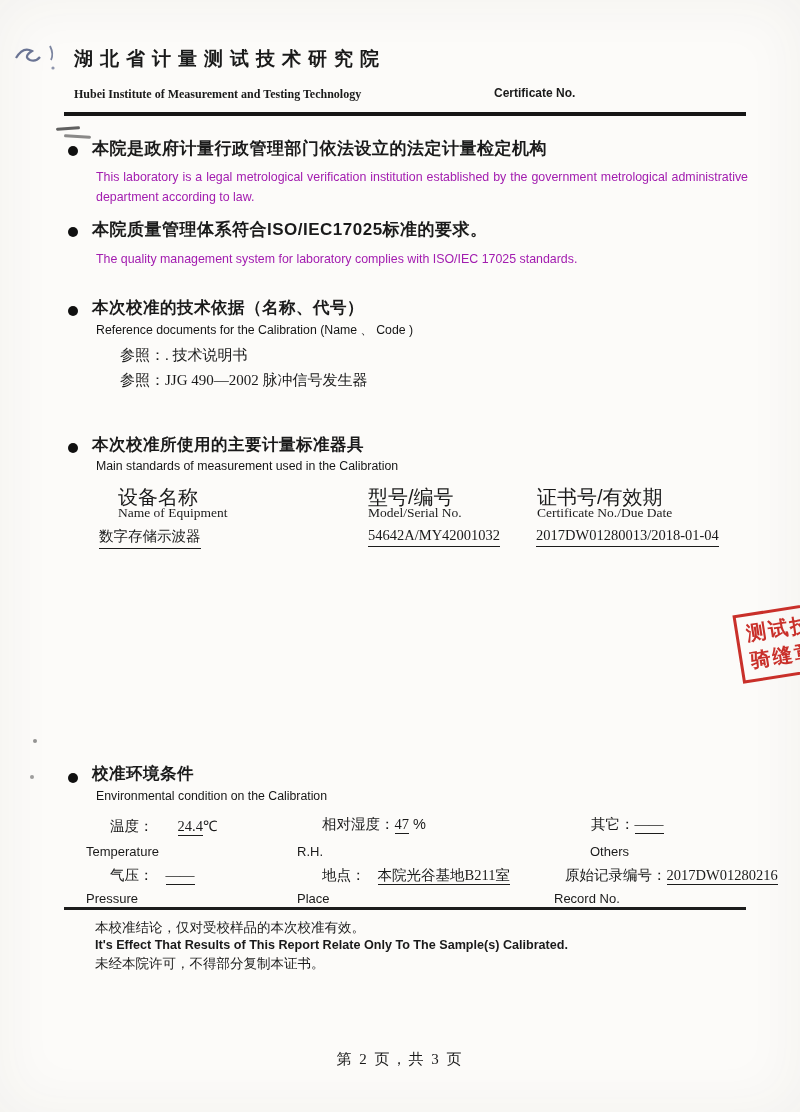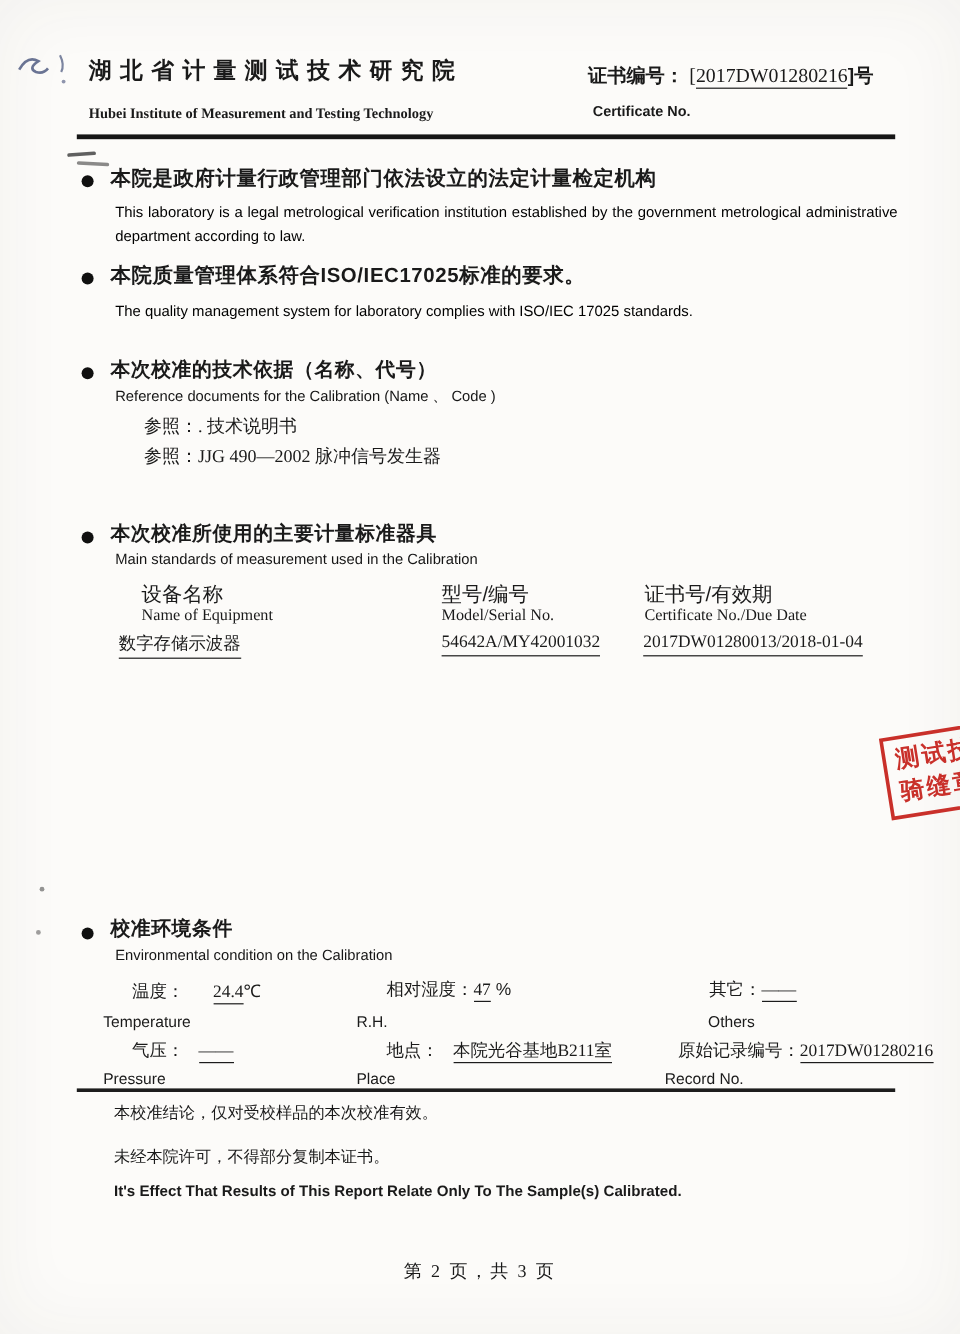--- a/index.html
+++ b/index.html
@@ -15,24 +15,24 @@
   .inst-en{font-size:12px;font-weight:700;font-family:"Liberation Serif",serif;}
   .cert-line{font-size:16px;font-weight:700;white-space:nowrap;}
   .cert-no{font-family:"Liberation Serif",serif;font-weight:400;font-size:16.5px;}
   .cert-en{font-size:12px;font-weight:700;}
   .rule-thick{height:4px;background:#161616;}
   .rule-mid{height:2.5px;background:#1d1d1d;}
   
   .bullet{width:10px;height:10px;border-radius:50%;background:#101010;}
   .sec-cn{font-size:16.5px;font-weight:700;letter-spacing:0.5px;white-space:nowrap;}
   .sec-en{font-size:12.3px;color:#151515;white-space:nowrap;}
-  .para-en{font-size:12.4px;line-height:1.62;color:#000000;text-align:justify;}
+  .para-en{font-size:12.4px;line-height:1.62;color:#a21caf;text-align:justify;}
   .ref-item{font-size:15px;font-family:"Liberation Serif",serif;white-space:nowrap;}
   
-  .th-cn{font-size:17px;white-space:nowrap;}
+  .th-cn{font-size:20px;white-space:nowrap;}
   .th-en{font-size:13.5px;font-family:"Liberation Serif",serif;white-space:nowrap;}
   .td-val{font-size:14.5px;font-family:"Liberation Serif",serif;white-space:nowrap;
           border-bottom:1.5px solid #1c1c1c;padding-bottom:2px;}
   
   .env-cn{font-size:14.5px;white-space:nowrap;margin-left:25px;}
   .env-en{font-size:13px;white-space:nowrap;}
   .u{border-bottom:1.5px solid #1c1c1c;padding-bottom:1px;
      font-family:"Liberation Serif",serif;}
   .gap12{display:inline-block;width:12px;}
   .gap24{display:inline-block;width:24px;}
@@ -62,24 +62,20 @@
     <path d="M40,18 q4,8 1,14" fill="none" stroke="#46527a" stroke-width="1.8" opacity="0.7"></path>
     <circle cx="43" cy="40" r="1.6" fill="#46527a" opacity="0.6"></circle>
   </svg>
   <div class="abs smudge" style="left:56px;top:127px;width:24px;height:3px;transform:rotate(-4deg);opacity:0.75;"></div>
   <div class="abs smudge" style="left:64px;top:135px;width:27px;height:3px;transform:rotate(3deg);opacity:0.55;"></div>
   <div class="abs smudge" style="left:33px;top:739px;width:4px;height:4px;opacity:0.5;"></div>
   <div class="abs smudge" style="left:30px;top:775px;width:4px;height:4px;opacity:0.45;"></div>
 
   <div class="abs inst-cn" style="left:74px;top:46px;">湖北省计量测试技术研究院</div>
   <div class="abs inst-en" style="left:74px;top:87px;">Hubei Institute of Measurement and Testing Technology</div>
-  <div class="abs cert-line" style="left:490px;top:53px;">
-    <span>证书编号：</span>
-    <span class="cert-no">[</span><span class="cert-no u" style="border-bottom-width:1.5px;">2017DW01280216</span><span>]号</span>
-  </div>
   <div class="abs cert-en" style="left:494px;top:86px;">Certificate No.</div>
   <div class="abs rule-thick" style="left:64px;top:112px;width:682px;"></div>
 
   <div class="abs bullet" style="left:68px;top:146px;"></div>
   <div class="abs sec-cn" style="left:92px;top:137px;font-size:17px;">本院是政府计量行政管理部门依法设立的法定计量检定机构</div>
   <div class="abs para-en" style="left:96px;top:167px;width:652px;">This laboratory is a legal metrological verification institution established by the government metrological administrative department according to law.</div>
 
   <div class="abs bullet" style="left:68px;top:227px;"></div>
   <div class="abs sec-cn" style="left:92px;top:218px;font-size:17px;">本院质量管理体系符合ISO/IEC17025标准的要求。</div>
   <div class="abs para-en" style="left:96px;top:249px;width:652px;text-align:left;">The quality management system for laboratory complies with ISO/IEC 17025 standards.</div>
@@ -139,18 +135,18 @@
     <span>原始记录编号：</span><span class="u">2017DW01280216</span>
   </div>
 
   <div class="abs env-en" style="left:86px;top:891px;">Pressure</div>
   <div class="abs env-en" style="left:297px;top:891px;">Place</div>
   <div class="abs env-en" style="left:554px;top:891px;">Record No.</div>
 
   <div class="abs rule-mid" style="left:64px;top:907px;width:682px;"></div>
 
   <div class="abs note-cn" style="left:95px;top:919px;">本校准结论，仅对受校样品的本次校准有效。</div>
-  <div class="abs note-en" style="left:95px;top:986px;">It's Effect That Results  of This Report Relate Only To The Sample(s) Calibrated.</div>
+  <div class="abs note-en" style="left:95px;top:938px;">It's Effect That Results  of This Report Relate Only To The Sample(s) Calibrated.</div>
   <div class="abs note-cn" style="left:95px;top:955px;">未经本院许可，不得部分复制本证书。</div>
 
   <div class="abs footer" style="left:0;top:1050px;">第 2 页，共 3 页</div>
 
 </div>
 
 </body></html>

